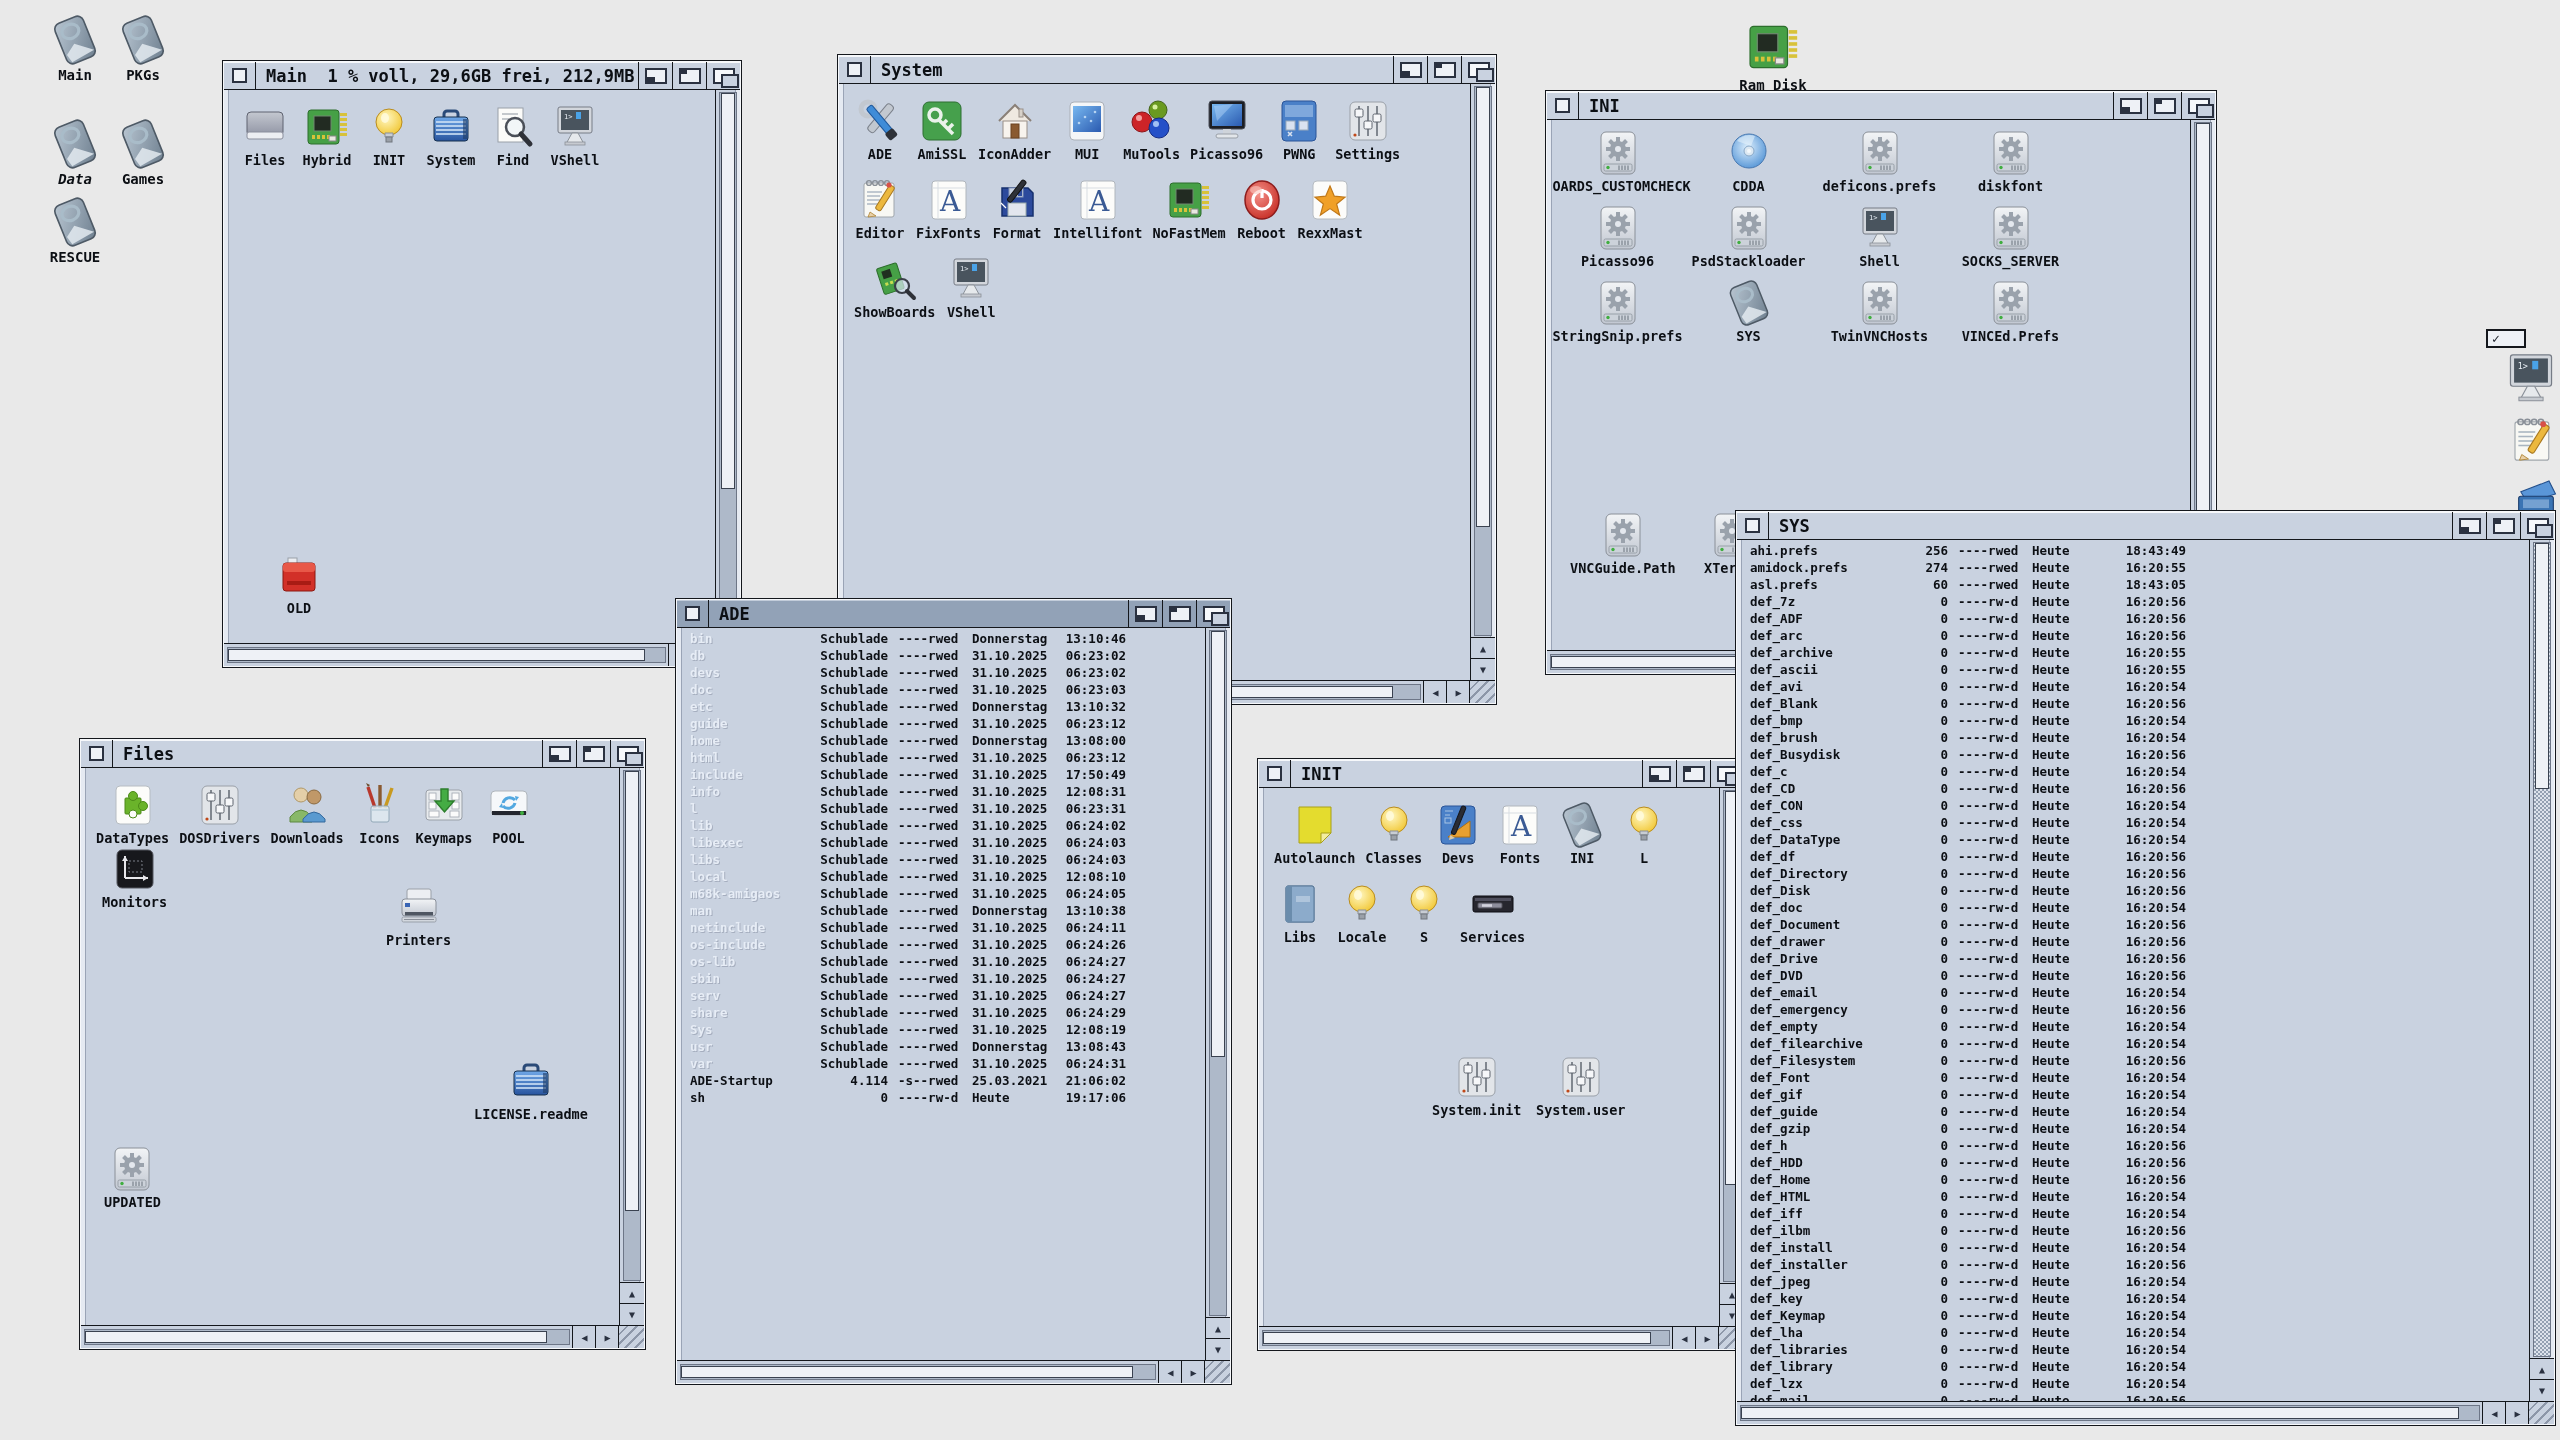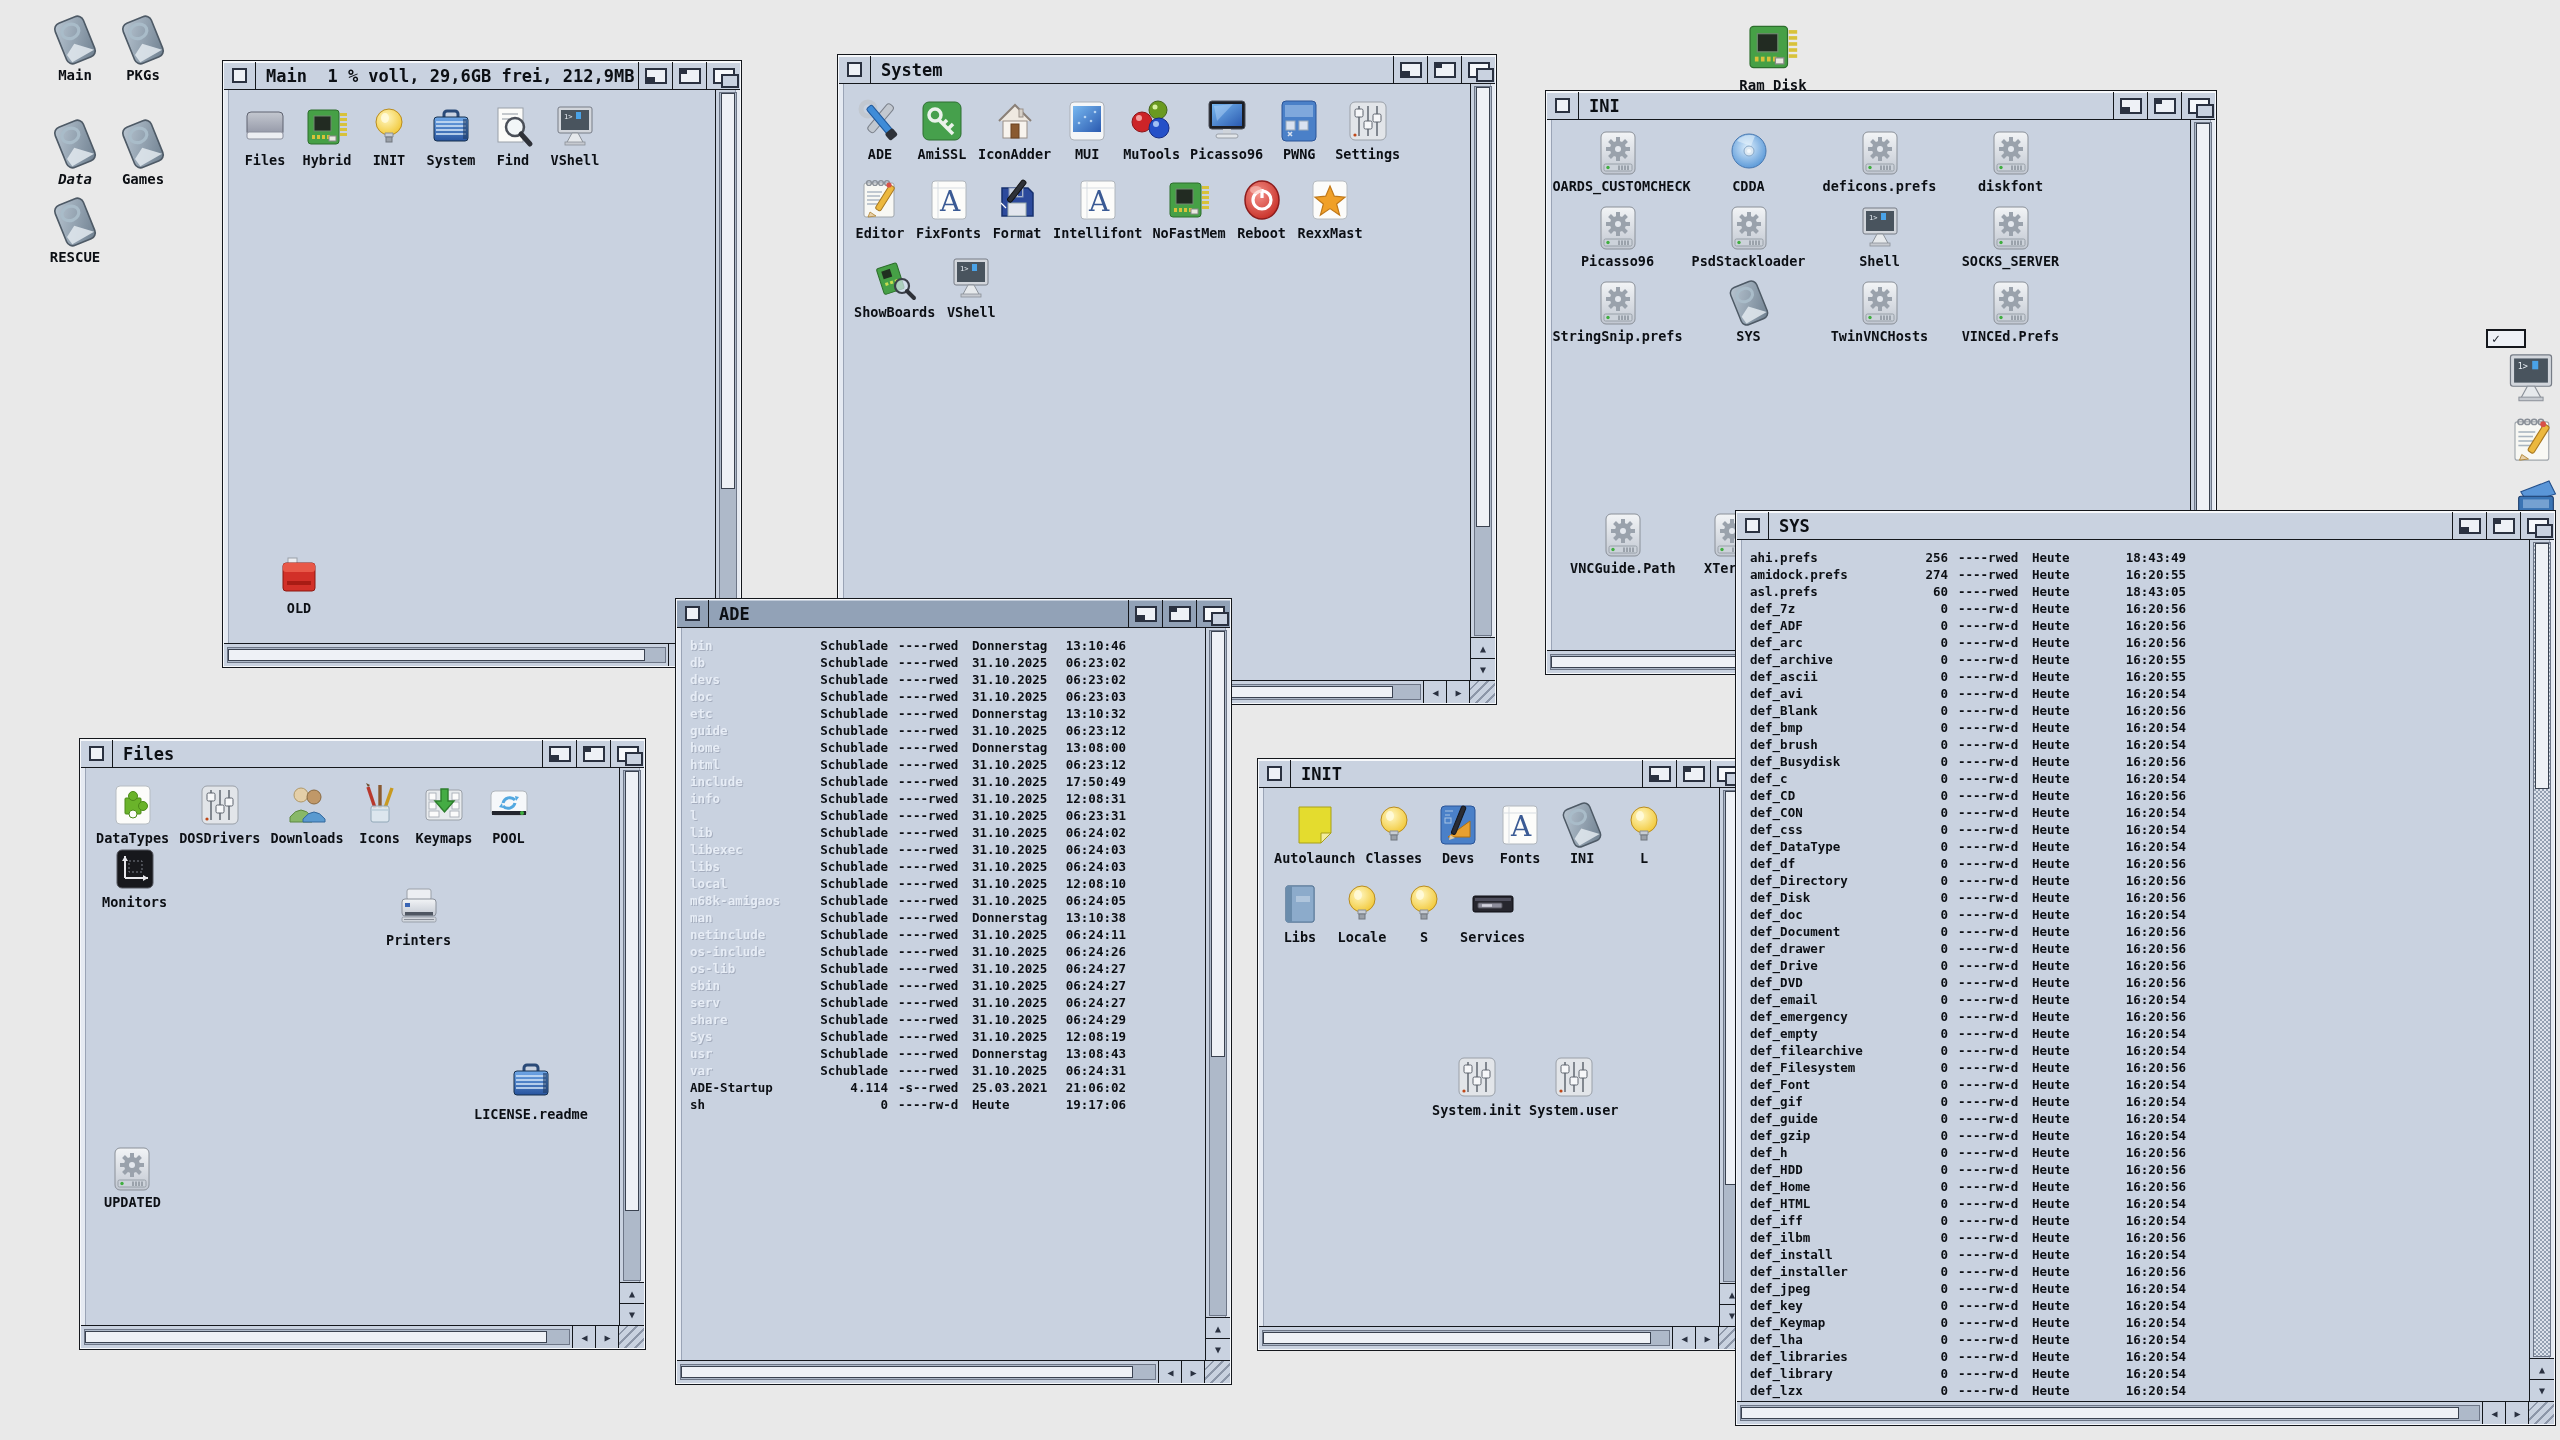--- a/index.html
+++ b/index.html
@@ -64,21 +64,21 @@
   .grid4 .icon-cell{margin-right:0;}
   .icon-cell .icn{width:48px;height:48px;display:block;}
   .icon-label{font-size:13.5px;font-weight:bold;color:#0c0f14;white-space:pre;margin-top:2px;line-height:15px;}
   .loose{position:absolute;margin:0;}
   
   .desk-icon{position:absolute;display:flex;flex-direction:column;align-items:center;width:90px;}
   .desk-icon .icn{width:58px;height:52px;}
   .desk-icon .icon-label{font-size:14px;}
   .ram-icon .icn{width:64px;height:58px;}
   
-  .filelist{padding:10px 0 0 8px;}
+  .filelist{padding:3px 0 0 8px;}
   .file-row{display:flex;line-height:17px;height:17px;font-size:12.5px;font-weight:bold;color:#0c0f14;white-space:pre;}
   .fr-name{width:122px;overflow:visible;}
   .fr-size{width:76px;text-align:right;}
   .fr-flags{width:66px;margin-left:10px;}
   .fr-date{width:82px;margin-left:8px;}
   .fr-time{width:62px;margin-left:10px;text-align:right;}
   .ghost .fr-name{color:#e7edf6;text-shadow:1px 1px 0 rgba(100,110,130,.35);}
   
   .edge-check{position:absolute;width:40px;height:19px;background:#eef1f6;border:2px solid #14171c;display:flex;align-items:center;padding-left:4px;font-size:13px;font-weight:bold;color:#1a1f28;box-sizing:border-box;}
   .edge-icn{position:absolute;}
@@ -1022,21 +1022,21 @@
           </svg>
           <div class="icon-label">Services</div>
         </div>
       </div>
       <div class="icon-cell loose" style="left: 168px; top: 266px;">
         <svg class="icn" viewBox="0 0 48 48">
           <use href="#sym-sliders"></use>
         </svg>
         <div class="icon-label">System.init</div>
       </div>
-      <div class="icon-cell loose" style="left: 265px; top: 266px;">
+      <div class="icon-cell loose" style="left: 272px; top: 266px;">
         <svg class="icn" viewBox="0 0 48 48">
           <use href="#sym-sliders"></use>
         </svg>
         <div class="icon-label">System.user</div>
       </div>
     </div>
     <div class="vscroll">
       <div class="vtrack">
         <div class="vknob" style="top: 0px; height: 80%;"></div>
       </div>

